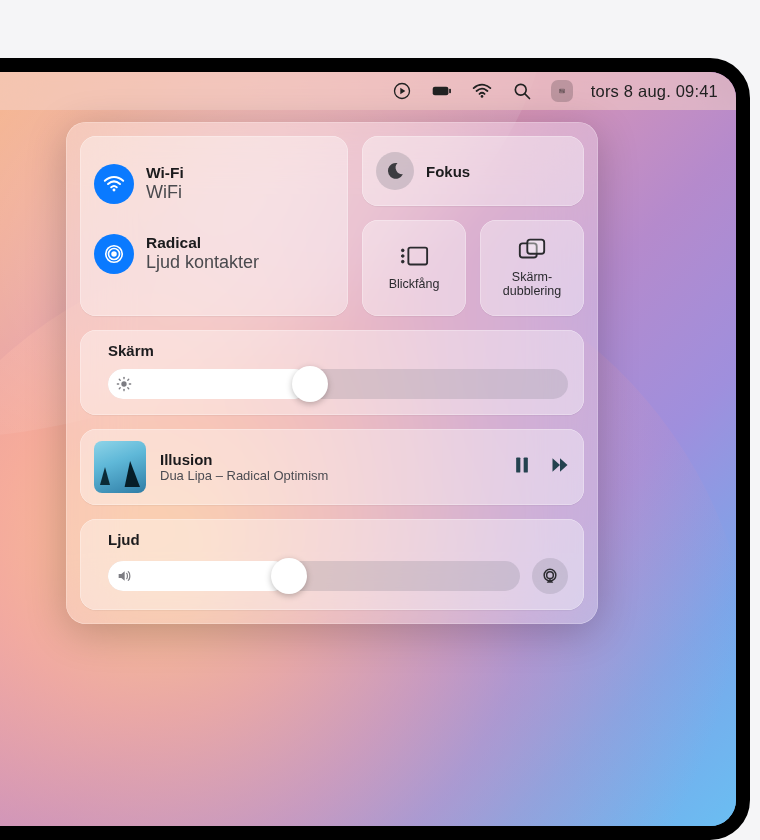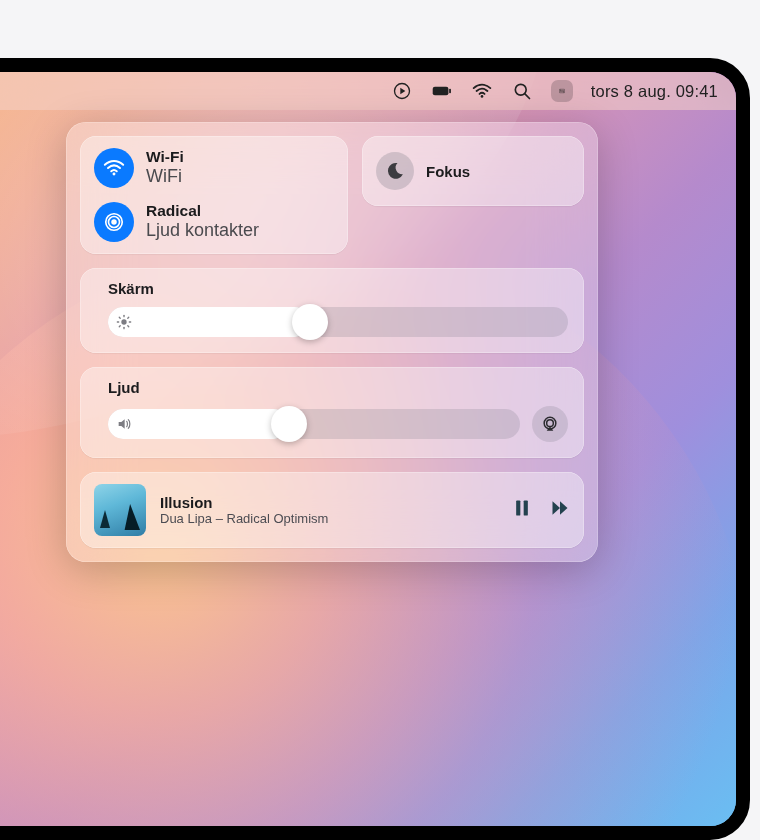--- a/index.html
+++ b/index.html
@@ -100,20 +100,21 @@
     box-shadow: 0 0 0 0.5px rgba(255,255,255,0.55) inset, 0 1px 1px rgba(0,0,0,0.05);
   }
   .conn-tile {
     grid-row: 1 / span 2;
     padding: 12px 14px;
     display:flex; flex-direction:column; gap: 14px;
   }
   .conn-item {
     display:flex; align-items:center; gap:12px;
     cursor: default;
+    margin-top: 16px;
   }
   .conn-icon {
     width: 40px; height: 40px; border-radius: 50%;
     background: #0a7aff;
     display:flex; align-items:center; justify-content:center;
     flex-shrink:0;
   }
   .conn-icon svg { width:22px; height:22px; fill:#fff; }
   .conn-text .t1 { font-size: 15.5px; font-weight: 600; color:#1b1b1d; line-height:1.15; }
   .conn-text .t2 { font-size: 18px; color:#4a4a4e; line-height:1.2; }
@@ -286,20 +287,43 @@
 
         <div class="tile focus-tile">
           <span class="focus-icon">
             <svg viewBox="0 0 24 24">
                 <path d="M15 2.5A9.5 9.5 0 1 0 21.5 16 8 8 0 0 1 15 2.5z"></path>
               </svg>
           </span>
           <span class="focus-label">Fokus</span>
         </div>
 
+        <div class="small-row">
+          <div class="tile small-tile">
+            <span>
+              <svg viewBox="0 0 32 24">
+                  <rect x="10" y="3" width="20" height="18" rx="2" stroke-width="2"></rect>
+                  <circle cx="4" cy="6" r="1.4" fill="#2a2a2e"></circle>
+                  <circle cx="4" cy="12" r="1.4" fill="#2a2a2e"></circle>
+                  <circle cx="4" cy="18" r="1.4" fill="#2a2a2e"></circle>
+                </svg>
+            </span>
+            <span class="lbl">Blickfång</span>
+          </div>
+          <div class="tile small-tile">
+            <span>
+              <svg viewBox="0 0 32 24">
+                  <rect x="3" y="6" width="18" height="15" rx="3" stroke-width="2"></rect>
+                  <rect x="11" y="2" width="18" height="15" rx="3" stroke-width="2" fill="rgba(255,255,255,0.4)"></rect>
+                </svg>
+            </span>
+            <span class="lbl" style="white-space:pre-line">Skärm-
+dubblering</span>
+          </div>
+        </div>
       </div>
 
       <div class="tile slider-tile">
         <div class="hdr">Skärm</div>
         <div class="slider-row">
           <div class="slider">
             <div class="fill" id="display-fill" style="width: 44%;">
               <span class="fill-icon">
                 <svg viewBox="0 0 24 24">
                     <circle cx="12" cy="12" r="4"></circle>
@@ -314,20 +338,42 @@
                       <line x1="17.7" y1="6.3" x2="19.1" y2="4.9"></line>
                     </g>
                   </svg>
               </span>
             </div>
             <div class="thumb" id="display-thumb" style="left: calc(44% - 18px);"></div>
           </div>
         </div>
       </div>
 
+      <div class="tile np-tile">
+        <div class="np-art"></div>
+        <div class="np-text">
+          <div class="t1">Illusion</div>
+          <div class="t2">Dua Lipa – Radical Optimism</div>
+        </div>
+        <div class="np-controls">
+          <span>
+            <svg viewBox="0 0 24 24">
+                <rect x="5" y="3" width="5" height="18" rx="1"></rect>
+                <rect x="14" y="3" width="5" height="18" rx="1"></rect>
+              </svg>
+          </span>
+          <span>
+            <svg viewBox="0 0 24 24">
+                <path d="M3 4l9 8-9 8z"></path>
+                <path d="M12 4l9 8-9 8z"></path>
+              </svg>
+          </span>
+        </div>
+      </div>
+
       <div class="tile slider-tile">
         <div class="hdr">Ljud</div>
         <div class="slider-row">
           <div class="slider">
             <div class="fill" id="sound-fill" style="width: 44%;">
               <span class="fill-icon">
                 <svg viewBox="0 0 24 24">
                     <path d="M4 9v6h4l5 4V5L8 9H4z"></path>
                     <path d="M16 8c1.5 1 1.5 7 0 8" stroke="#7d7d83" stroke-width="1.8" fill="none" stroke-linecap="round"></path>
                     <path d="M18.5 5.5c3 2 3 11 0 13" stroke="#7d7d83" stroke-width="1.8" fill="none" stroke-linecap="round"></path>
@@ -339,37 +385,15 @@
           <span class="airplay-btn">
             <svg viewBox="0 0 24 24">
                 <circle cx="12" cy="11" r="7"></circle>
                 <circle cx="12" cy="11" r="4"></circle>
                 <path d="M8 20l4-5 4 5z" fill="#2c2c30" stroke="none"></path>
               </svg>
           </span>
         </div>
       </div>
 
-      <div class="tile np-tile">
-        <div class="np-art"></div>
-        <div class="np-text">
-          <div class="t1">Illusion</div>
-          <div class="t2">Dua Lipa – Radical Optimism</div>
-        </div>
-        <div class="np-controls">
-          <span>
-            <svg viewBox="0 0 24 24">
-                <rect x="5" y="3" width="5" height="18" rx="1"></rect>
-                <rect x="14" y="3" width="5" height="18" rx="1"></rect>
-              </svg>
-          </span>
-          <span>
-            <svg viewBox="0 0 24 24">
-                <path d="M3 4l9 8-9 8z"></path>
-                <path d="M12 4l9 8-9 8z"></path>
-              </svg>
-          </span>
-        </div>
-      </div>
-
     </div>
   </div>
 </div>
 
 </body></html>

